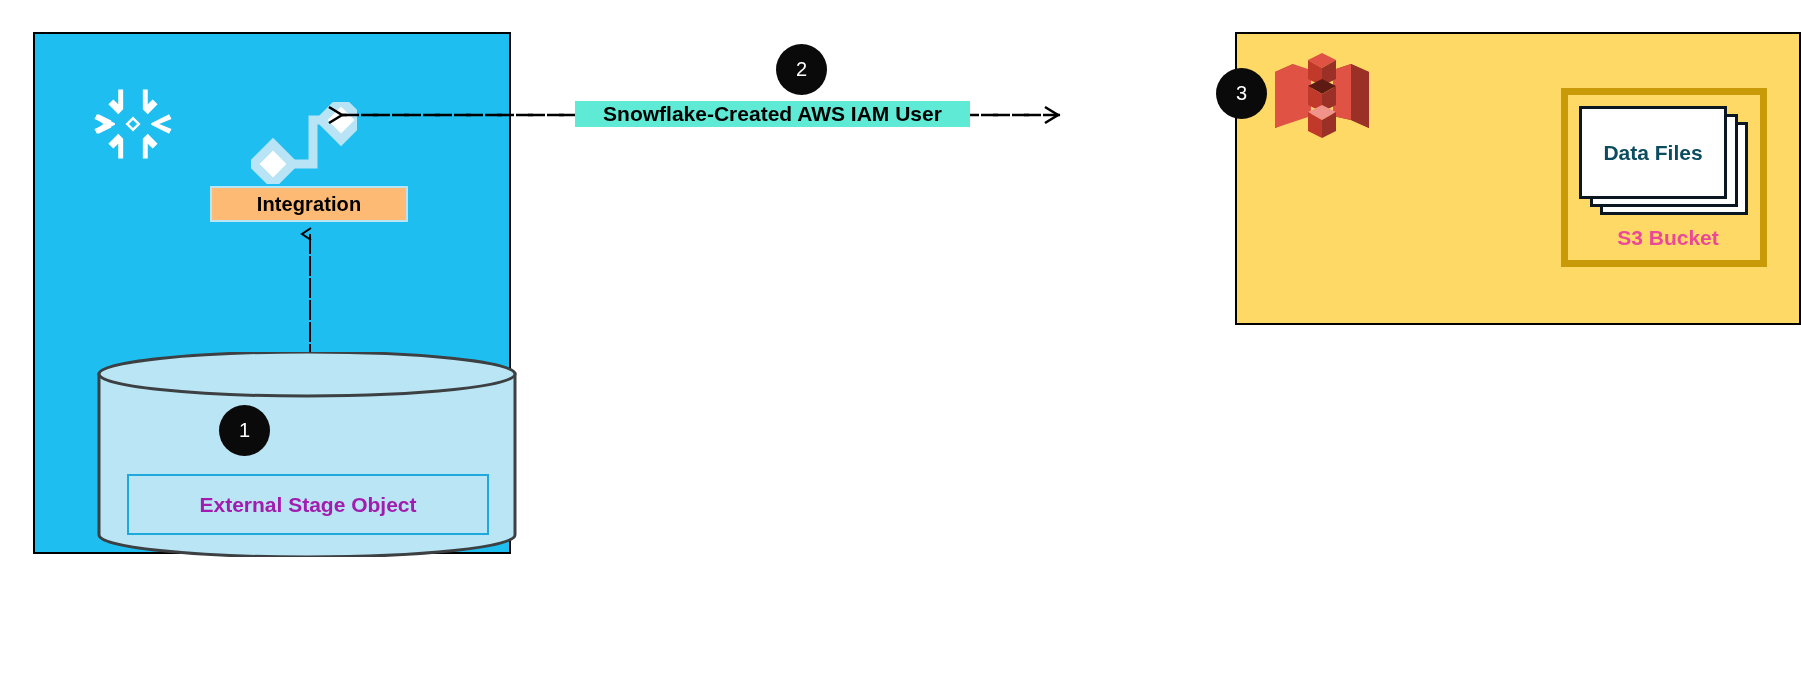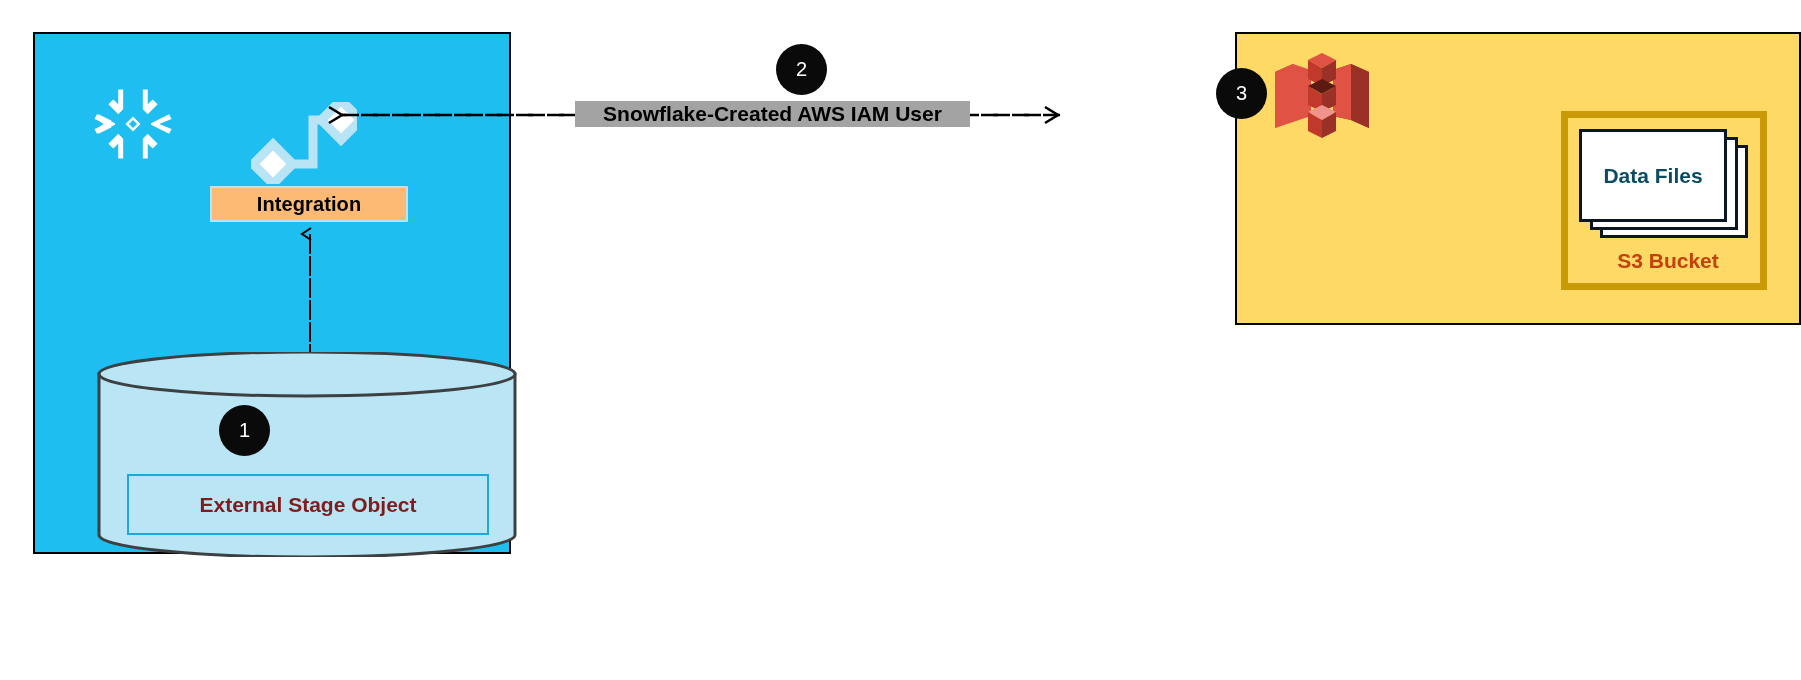--- a/index.html
+++ b/index.html
@@ -83,21 +83,21 @@
     background: #B9E5F4;
     border: 2px solid #1EA9DC;
     box-sizing: border-box;
     display: flex;
     align-items: center;
     justify-content: center;
   }
   #stage-box span {
     font-size: 21px;
     font-weight: bold;
-    color: #7f1d1d;
+    color: #a21caf;
   }
 
   
   .badge {
     position: absolute;
     border-radius: 50%;
     background: #0A0A0A;
     color: #ffffff;
     display: flex;
     align-items: center;
@@ -120,21 +120,21 @@
   }
   #connector-label {
     position: absolute;
     left: 575px;
     top: 101px;
     width: 395px;
     text-align: center;
     font-size: 21px;
     font-weight: bold;
     color: #000000;
-    background: #a3a3a3;
+    background: #5eead4;
     line-height: 26px;
     white-space: nowrap;
   }
 
   
   #aws-panel {
     position: absolute;
     left: 1235px;
     top: 32px;
     width: 566px;
@@ -152,31 +152,30 @@
   }
   #s3-bucket {
     position: absolute;
     left: 1561px;
     top: 88px;
     width: 206px;
     height: 179px;
     border: 7px solid #C99A08;
     box-sizing: border-box;
     background: transparent;
-    margin-top: 23px;
   }
   #s3-bucket-label {
     position: absolute;
     left: 8px;
     right: 0;
     bottom: 10px;
     text-align: center;
     font-size: 21px;
     font-weight: bold;
-    color: #c2410c;
+    color: #ec4899;
   }
   .file-card {
     position: absolute;
     background: #ffffff;
     border: 3px solid #0A1621;
     box-sizing: border-box;
   }
   #file-card-back  { left: 32px; top: 27px; width: 148px; height: 93px; }
   #file-card-mid   { left: 22px; top: 19px; width: 148px; height: 93px; }
   #file-card-front {

